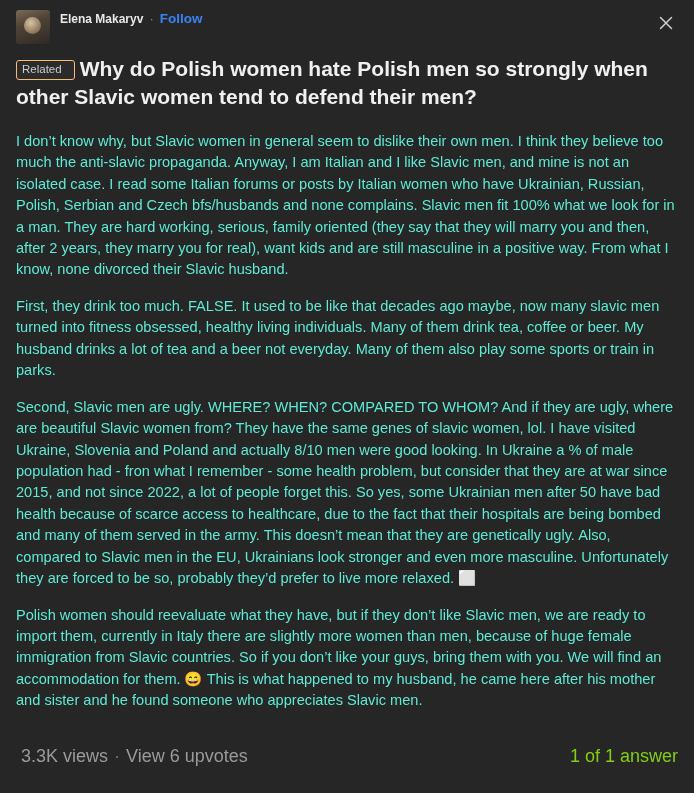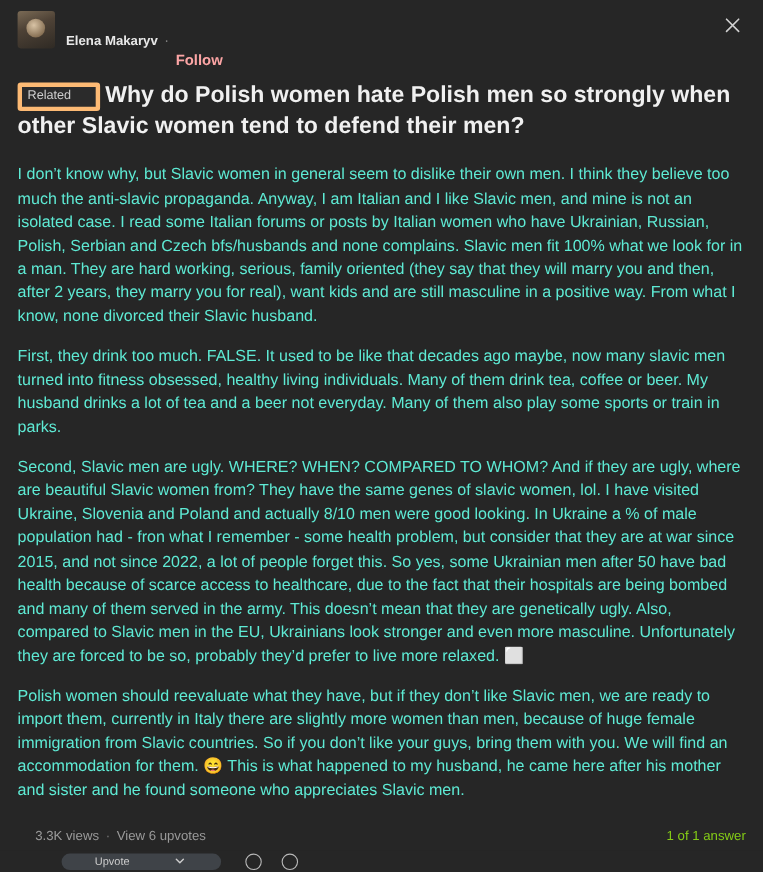--- a/index.html
+++ b/index.html
@@ -60,25 +60,24 @@
   .author {
     font-size: 12px;
     font-weight: bold;
     color: #e8e8e8;
   }
   .dot-sep {
     color: #8a8a8a;
     font-size: 13px;
   }
   .follow {
-    color: #fca5a5;
+    color: #3b82f6;
     font-size: 13.5px;
     font-weight: bold;
     cursor: pointer;
-    margin-top: 36px;
   }
   .subline {
     margin-top: 2px;
     font-size: 12.5px;
     color: #a0a0a0;
     white-space: nowrap;
   }
   .close-btn {
     flex: 0 0 auto;
     width: 24px;
@@ -92,23 +91,23 @@
     cursor: pointer;
     border-radius: 3px;
     margin-top: 1px;
   }
   .qwrap {
     margin-top: 11px;
     line-height: 1.33;
   }
   .badge {
     display: inline-block;
-    border: 4px solid #fdba74;
+    border: 1px solid #fdba74;
     border-radius: 3px;
-    padding: 1px 22px 2px 5px;
+    padding: 1px 12px 2px 5px;
     font-size: 11.5px;
     color: #cccccc;
     vertical-align: 3px;
     margin-right: 5px;
     background: #2b2b2b;
   }
   .question {
     font-size: 21px;
     font-weight: bold;
     color: #f0f0f0;
@@ -119,27 +118,27 @@
     margin-top: 20px;
     font-size: 14.6px;
     line-height: 1.47;
     color: #5eead4;
   }
   .body p {
     margin: 0 0 15px 0;
   }
   .footer {
     position: absolute;
-    left: 32px;
+    left: 21px;
     right: 16px;
     bottom: 26px;
     display: flex;
     align-items: center;
     justify-content: space-between;
-    font-size: 12px;
+    font-size: 18px;
     color: #9a9a9a;
   }
   .footer-left {
     display: flex;
     align-items: center;
     gap: 6px;
   }
   .footer-left .sep { color: #777; }
   .footer-left span { cursor: default; }
   .views, .upvotes { cursor: pointer; }
@@ -224,28 +223,14 @@
 
   <div class="footer">
     <div class="footer-left">
       <span class="views">3.3K views</span>
       <span class="sep">·</span>
       <span class="upvotes">View 6 upvotes</span>
     </div>
     <div class="answer-count">1 of 1 answer</div>
   </div>
 
-  <div class="bottombar">
-    <div class="upvote-pill">
-      <span>Upvote</span>
-      <span class="icon-sm">
-        <svg width="11" height="11" viewBox="0 0 12 12" aria-hidden="true">
-          <path d="M2.5 4.5 L6 8 L9.5 4.5" stroke="#cdcdcd" stroke-width="1.4" fill="none" stroke-linecap="round" stroke-linejoin="round"></path>
-        </svg>
-      </span>
-    </div>
-    <div class="action-icons">
-      <span class="circle-ico"></span>
-      <span class="circle-ico"></span>
-    </div>
-  </div>
 
 </div>
 
 </body></html>

